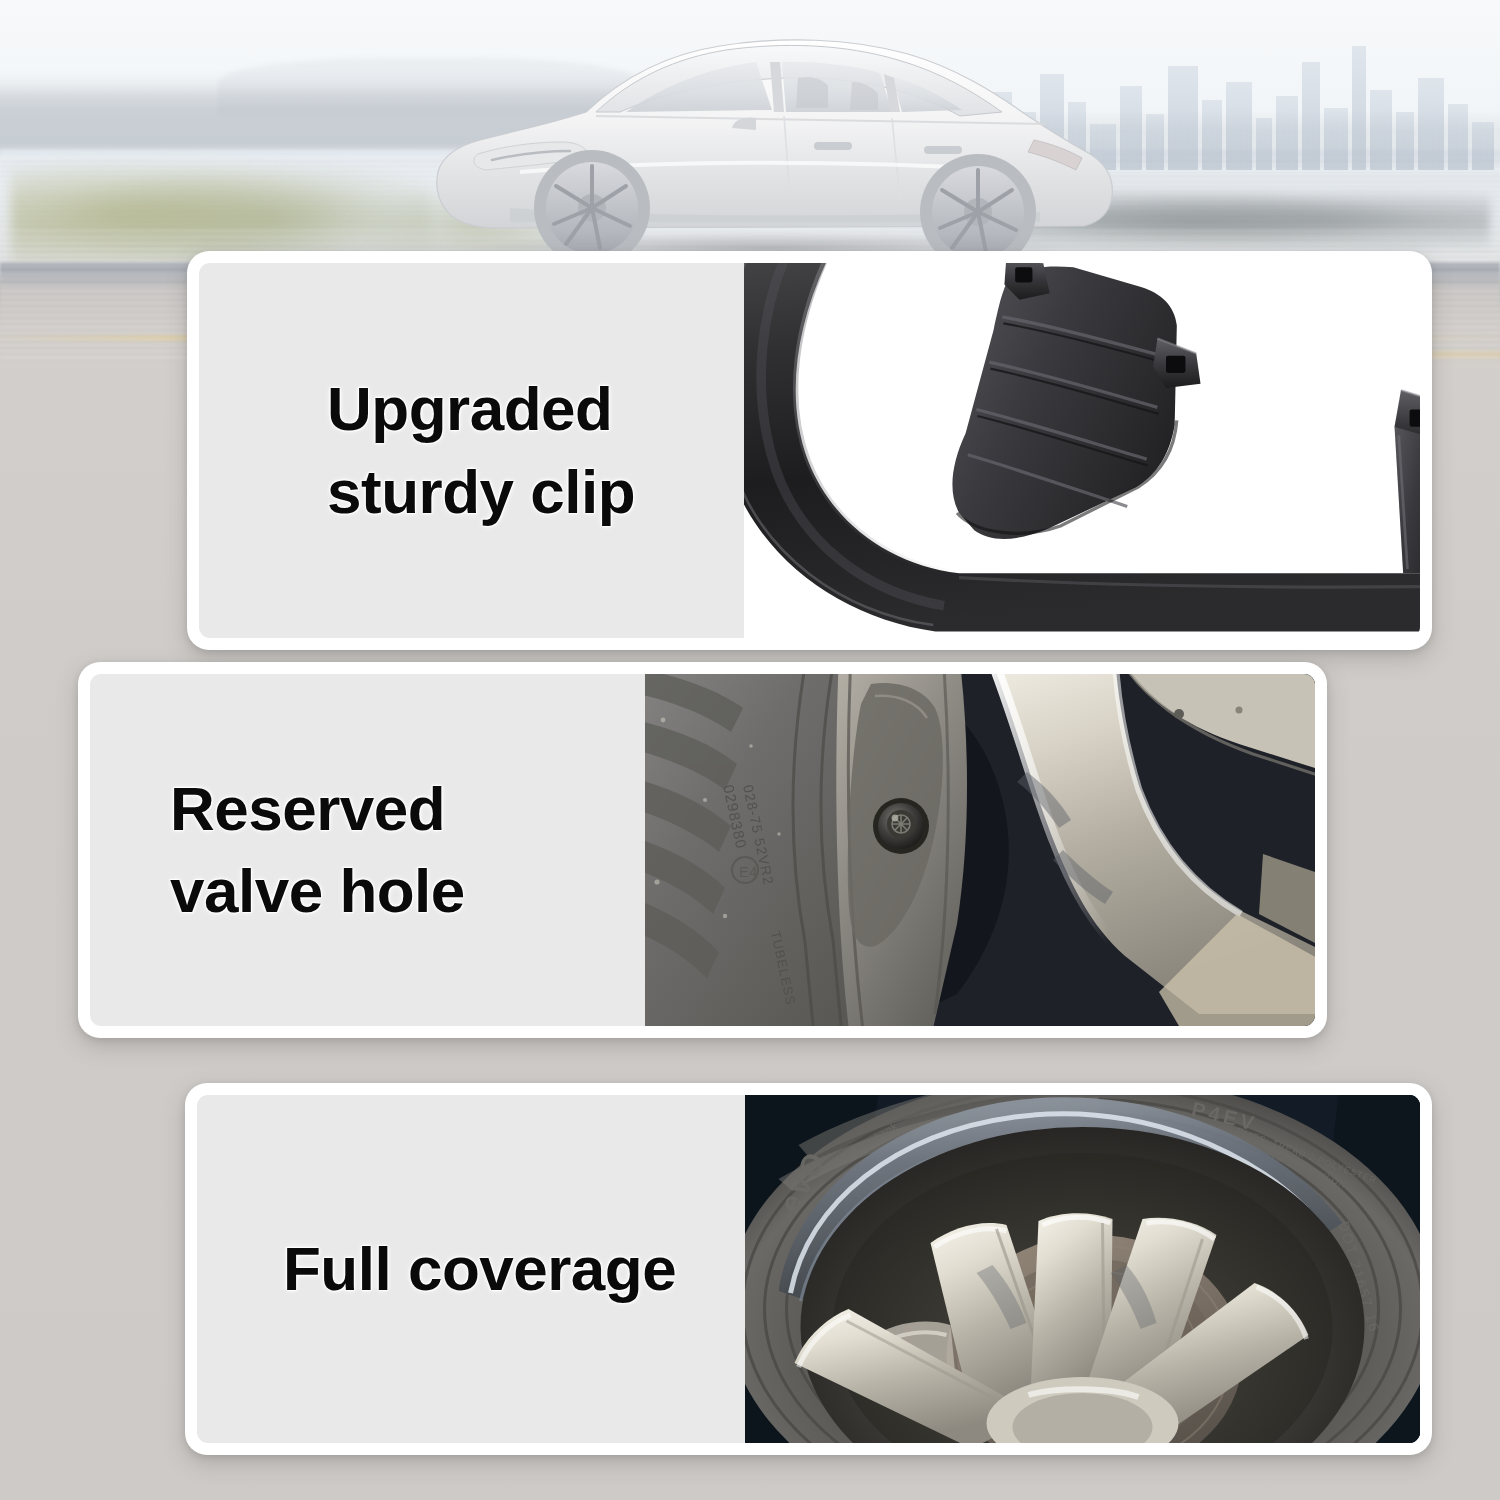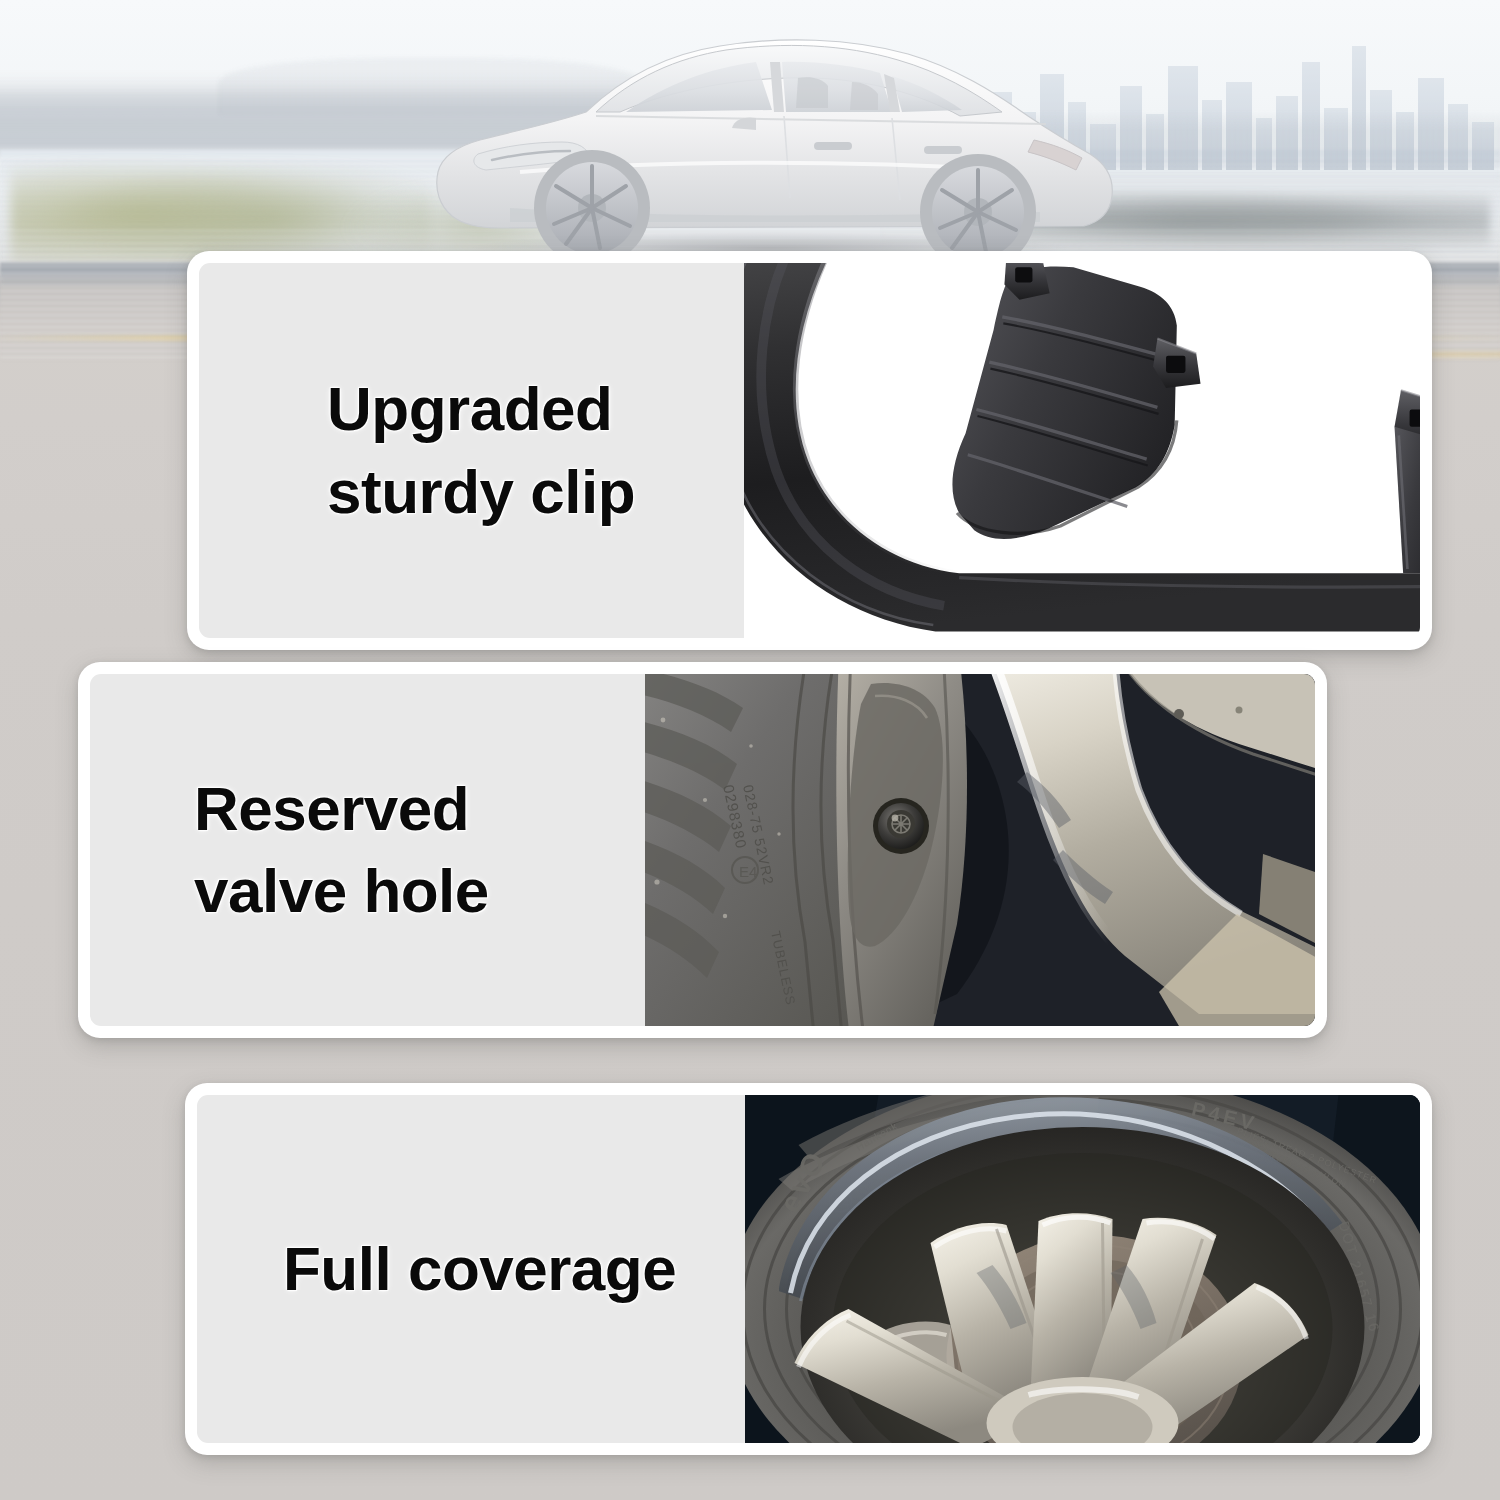--- a/index.html
+++ b/index.html
@@ -214,21 +214,21 @@
 
   
   #card-1 { left:187px; top:240px; width:1245px; height:399px;margin-top:11px; }
   #card-1 .card-text { width:545px; }
   #card-1 .card-title { padding-left:128px; }
   #card-1 .card-media { background:#ffffff; }
 
   
   #card-2 { left:78px; top:662px; width:1249px; height:376px; }
   #card-2 .card-text { width:555px; }
-  #card-2 .card-title { padding-left:104px; }
+  #card-2 .card-title { padding-left:80px; }
 
   
   #card-3 { left:185px; top:1083px; width:1247px; height:372px; }
   #card-3 .card-text { width:548px; }
   #card-3 .card-title { padding-left:86px; }
 
   
   .photo { position:absolute; inset:0; width:100%; height:100%; }
   .photo svg { display:block; width:100%; height:100%; }
 </style>

